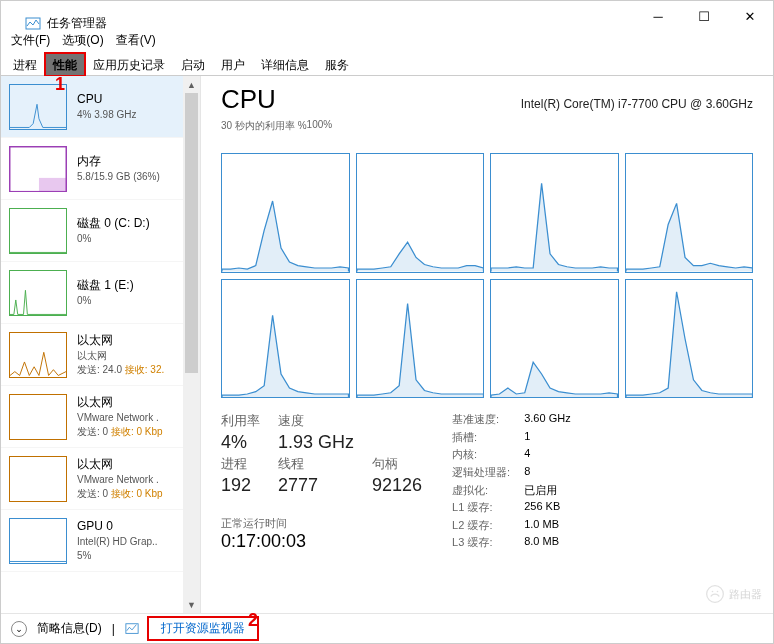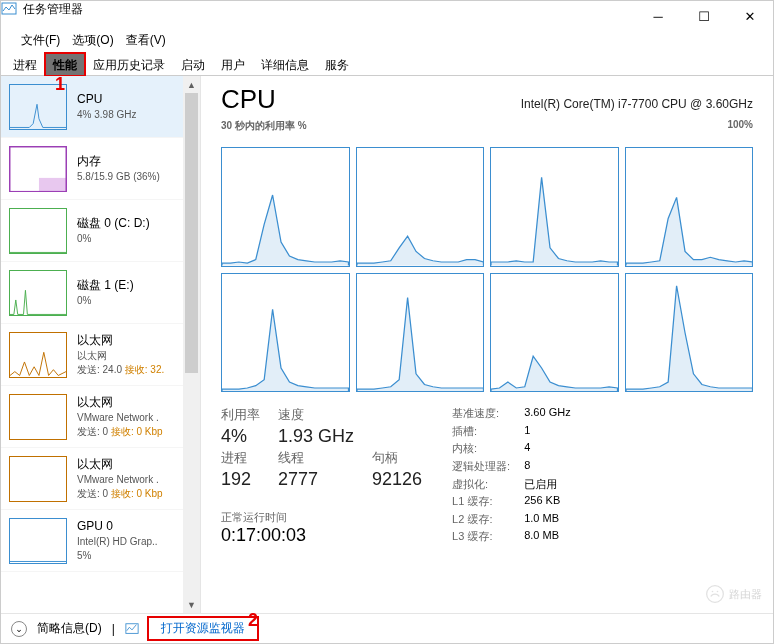--- a/index.html
+++ b/index.html
@@ -1,23 +1,23 @@
 <!DOCTYPE html>
 <html><head>
 <meta charset="utf-8">
 <style>
 * { margin: 0; padding: 0; box-sizing: border-box; font-family: "Microsoft YaHei", "Segoe UI", sans-serif; }
 body { background: #fff; width: 774px; height: 644px; overflow: hidden; position: relative; }
 .window { width: 774px; height: 644px; border: 1px solid #ccc; display: flex; flex-direction: column; background: #fff; }
-.titlebar { height: 31px; display: flex; align-items: flex-start; padding-left: 0; }
+.titlebar { height: 31px; display: flex; align-items: flex-end; padding-left: 24px; }
 .titlebar-icon { width: 16px; height: 16px; margin-right: 6px; }
 .titlebar-text { font-size: 12px; flex: 1; }
 .titlebar-buttons { display: flex; }
 .titlebar-btn { width: 46px; height: 31px; display: flex; align-items: center; justify-content: center; font-size: 13px; }
-.menubar { height: 20px; display: flex; padding-left: 16px; font-size: 12px; gap: 4px; }
+.menubar { height: 20px; display: flex; padding-left: 6px; font-size: 12px; gap: 4px; }
 .menubar span { padding: 0 4px; }
 .tabbar { height: 24px; display: flex; border-bottom: 1px solid #ccc; padding-left: 4px; font-size: 12px; position: relative; }
 .tab { padding: 3px 7px; border: 1px solid transparent; border-bottom: none; position: relative; top: 1px; }
 .tab.active { border-color: #ccc; background: #737373; font-weight: bold; }
 .tab.highlight { outline: 2px solid #e60000; outline-offset: -1px; }
 .annotation1 { position: absolute; left: 55px; top: 74px; color: #e60000; font-size: 18px; font-weight: bold; z-index: 10; }
 .annotation2 { position: absolute; left: 248px; top: 610px; color: #e60000; font-size: 18px; font-weight: bold; z-index: 10; }
 .content { flex: 1; display: flex; overflow: hidden; }
 .sidebar { width: 200px; border-right: 1px solid #e5e5e5; overflow-y: auto; position: relative; }
 .side-item { height: 62px; display: flex; align-items: center; padding: 6px 8px; gap: 10px; border-bottom: 1px solid #f5f5f5; }
@@ -27,21 +27,21 @@
 .side-title { font-size: 12px; white-space: nowrap; }
 .side-sub { color: #555; font-size: 10px; white-space: nowrap; overflow: hidden; text-overflow: ellipsis; max-width: 110px; }
 .side-sub .rx { color: #d08000; }
 .scrollbar-v { position: absolute; right: 0; top: 0; bottom: 0; width: 17px; background: #f0f0f0; }
 .scroll-arrow { height: 17px; display: flex; align-items: center; justify-content: center; font-size: 9px; color: #606060; }
 .scroll-thumb { position: absolute; left: 2px; right: 2px; top: 17px; height: 280px; background: #cdcdcd; }
 .main { flex: 1; padding: 8px 20px 8px 20px; overflow: hidden; }
 .main-header { display: flex; align-items: baseline; justify-content: space-between; margin-bottom: 4px; }
 .main-title { font-size: 26px; font-weight: 400; }
 .main-model { font-size: 12px; color: #222; }
-.chart-labels { display: flex; justify-content: space-between; font-size: 10px; color: #666; margin-bottom: 14px; font-weight: bold; }
+.chart-labels { display: flex; justify-content: flex-start; font-size: 10px; color: #666; margin-bottom: 20px; }
 .chart-grid { display: grid; grid-template-columns: repeat(4, 1fr); grid-template-rows: repeat(2, 1fr); gap: 6px; height: 245px; margin-bottom: 14px; }
 .chart-cell { border: 1px solid #3b8ed0; position: relative; background: #fff; }
 .chart-cell svg { position: absolute; inset: 0; width: 100%; height: 100%; }
 .stats { display: flex; gap: 30px; }
 .stats-left { display: grid; grid-template-columns: auto auto auto; gap: 2px 18px; }
 .stat-label { font-size: 13px; color: #666; }
 .stat-value { font-size: 18px; color: #222; }
 .stats-right { display: grid; grid-template-columns: auto auto; gap: 1px 14px; font-size: 11px; }
 .stats-right .lbl { color: #666; }
 .uptime { margin-top: 20px; }

